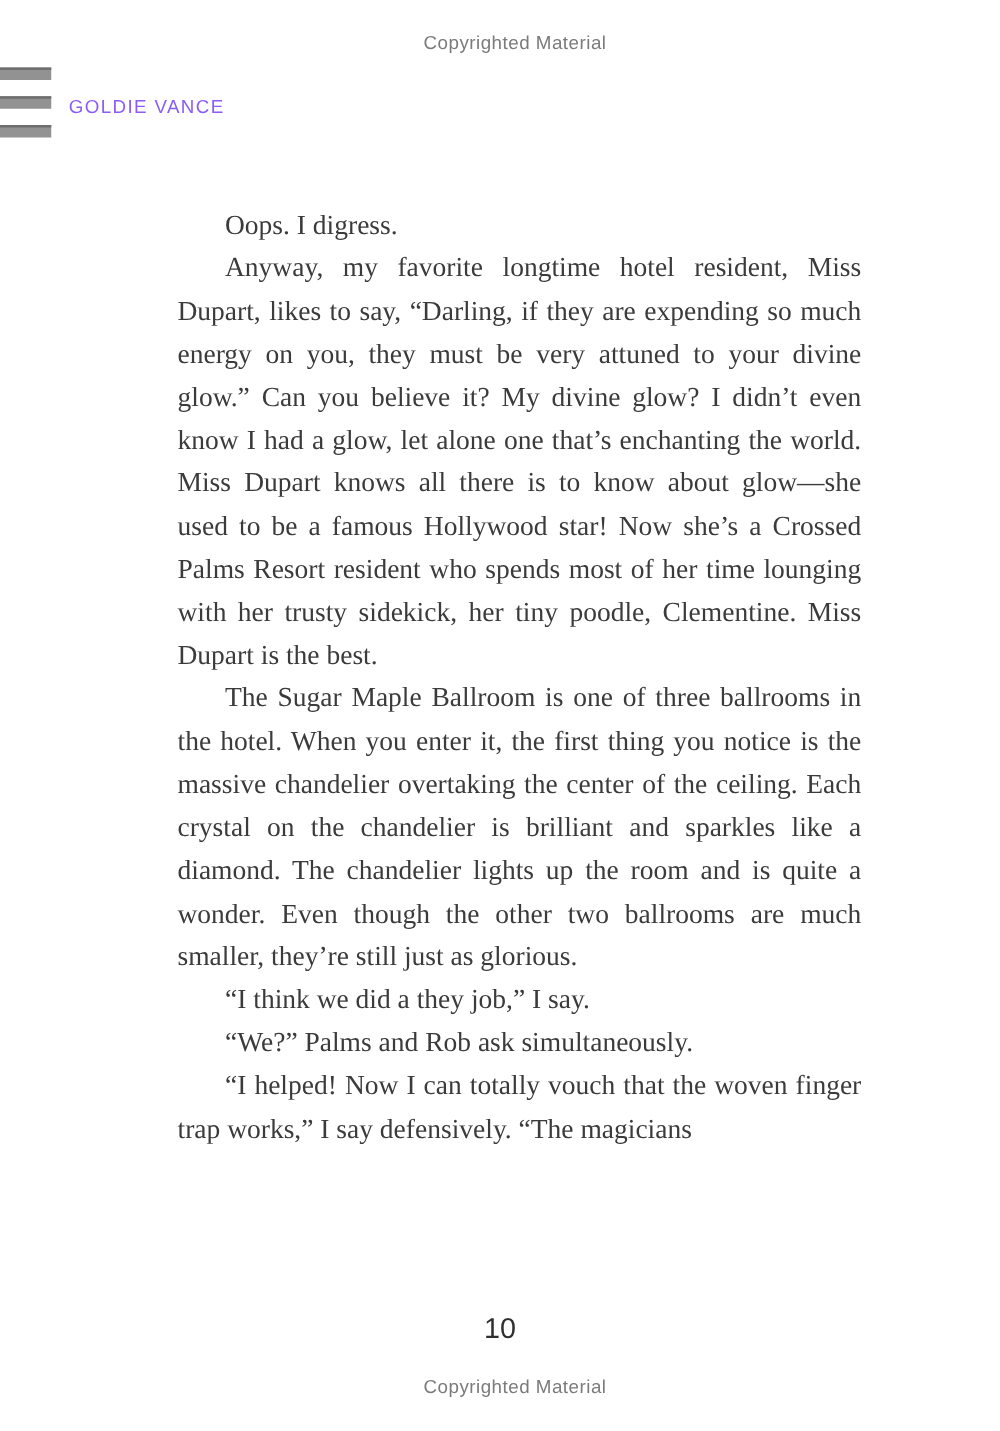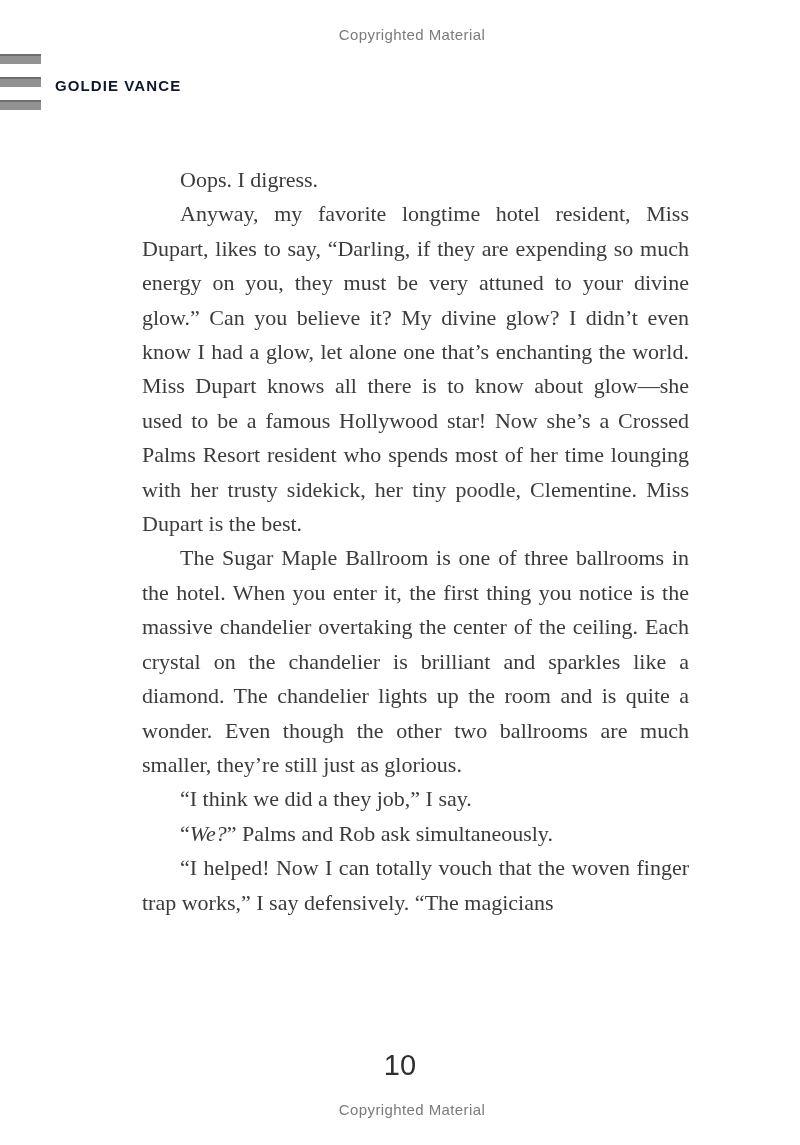--- a/index.html
+++ b/index.html
@@ -42,50 +42,50 @@
     border-top: 2px solid #6e6e6e;
     box-sizing: border-box;
     margin-bottom: 13px;
   }
   .book-title {
     position: absolute;
     left: 55px;
     top: 77px;
     font-family: "Liberation Sans", "DejaVu Sans", sans-serif;
     font-size: 15px;
-    font-weight: 700;
+    font-weight: 400;
     letter-spacing: 1.1px;
-    color: #0f172a;
+    color: #8b5cf6;
   }
 
   .body-text {
     position: absolute;
     left: 127px;
     top: 163px;
     width: 547px;
     font-size: 22px;
     line-height: 34.4px;
     color: #3b3b3b;
     text-align: justify;
     margin-left: 15px;
   }
   .body-text p {
     margin: 0;
     text-indent: 38px;
   }
-  .body-text .ital { font-style: italic; }
+  .body-text .ital { }
 
   .page-number {
     position: absolute;
     left: 0;
     top: 1049px;
     width: 100%;
     text-align: center;
     font-family: "Liberation Sans", "DejaVu Sans", sans-serif;
-    font-size: 29px;
+    font-size: 23px;
     color: #2f2f2f;
   }
 </style>
 </head>
 <body>
 
 <div class="page">
 
   <div class="copyright top">Copyrighted Material</div>
 

